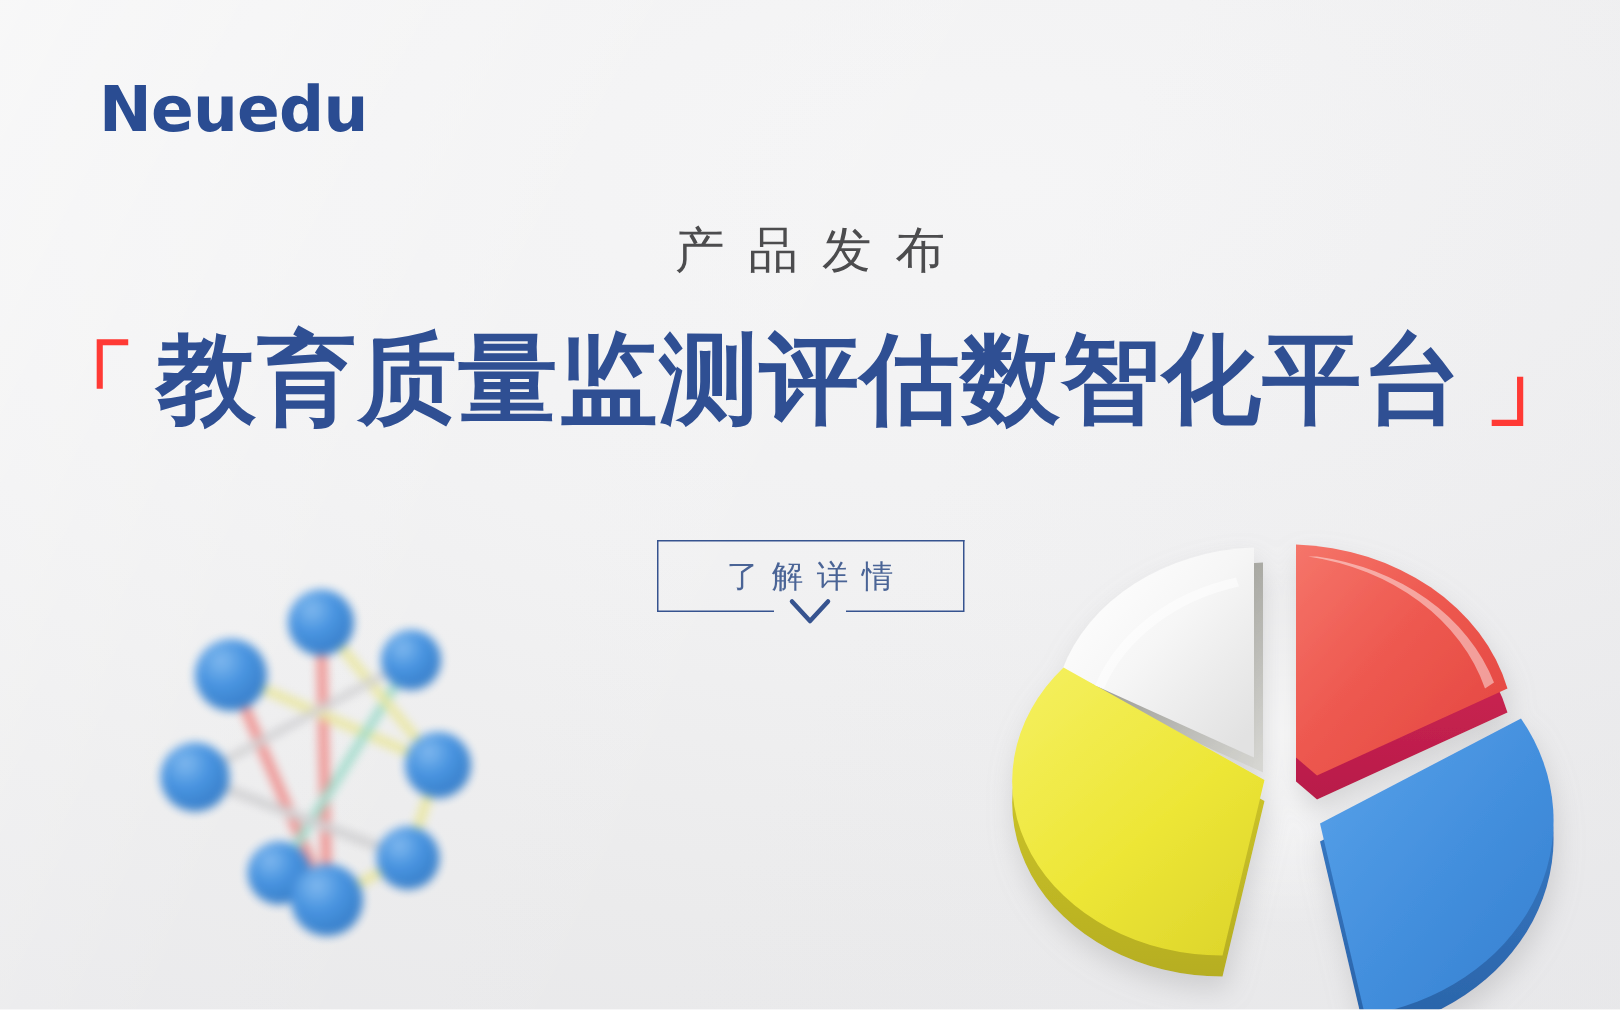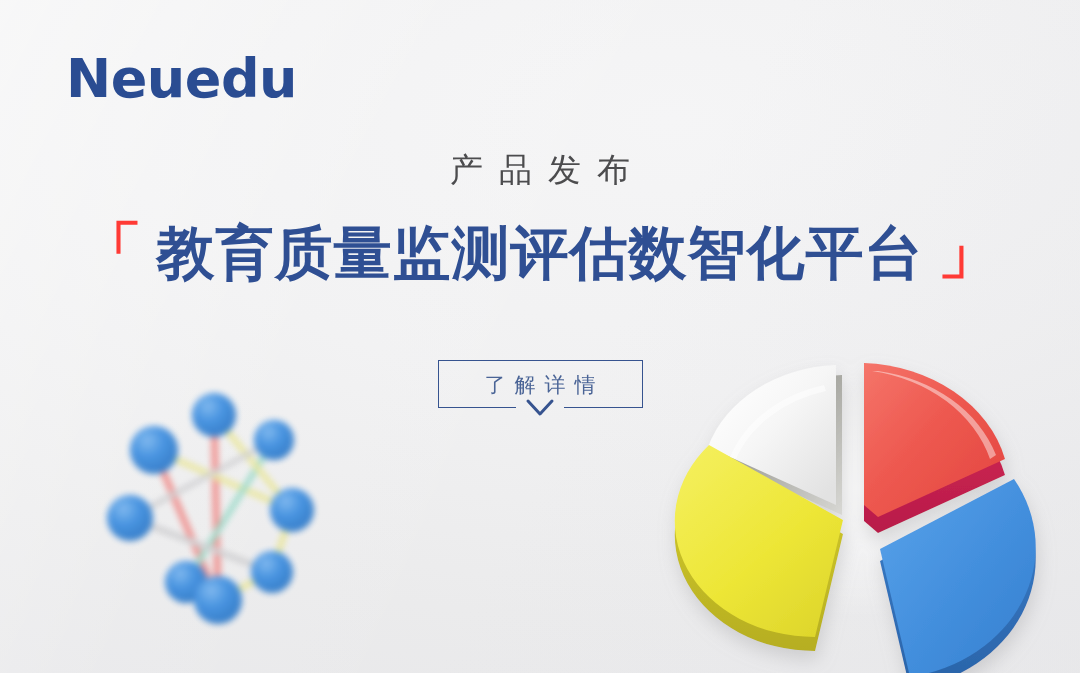--- a/index.html
+++ b/index.html
@@ -35,21 +35,21 @@
     pointer-events: none;
     z-index: 1;
   }
 
   
   .logo {
     position: absolute;
     left: 66px;
     top: 52px;
     z-index: 6;
-    font-size: 54px;
+    font-size: 42px;
     line-height: 1;
     font-weight: 700;
     letter-spacing: -0.5px;
     color: #2a4c92;
     font-family: "DejaVu Sans", "Liberation Sans", sans-serif;
     white-space: nowrap;
   }
 
   
   .kicker {
@@ -57,21 +57,21 @@
     left: 0;
     right: 0;
     top: 152px;
     z-index: 6;
     text-align: center;
     font-size: 33px;
     line-height: 1.1;
     color: #4c4c4e;
     letter-spacing: 16px;
     text-indent: 16px;
-    font-family: Liberation Serif, serif;
+    font-family: Liberation Mono, monospace;
   }
 
   
   .headline {
     position: absolute;
     left: 0;
     right: 0;
     top: 222px;
     z-index: 6;
     display: flex;
@@ -83,26 +83,26 @@
   .headline .bracket {
     font-size: 62px;
     line-height: 1;
     font-weight: 700;
     color: #ff3a35;
     font-family: "DejaVu Sans", "Liberation Sans", sans-serif;
     position: relative;
     top: -2px;
   }
   .headline .title-text {
-    font-size: 58px;
+    font-size: 66px;
     line-height: 1.08;
     font-weight: 700;
     color: #2f4f93;
     letter-spacing: 1px;
-    font-family: Liberation Sans, sans-serif;
+    font-family: Liberation Mono, monospace;
   }
 
   
   .cta-wrap {
     position: absolute;
     left: 0;
     right: 0;
     top: 360px;
     z-index: 6;
     display: flex;

